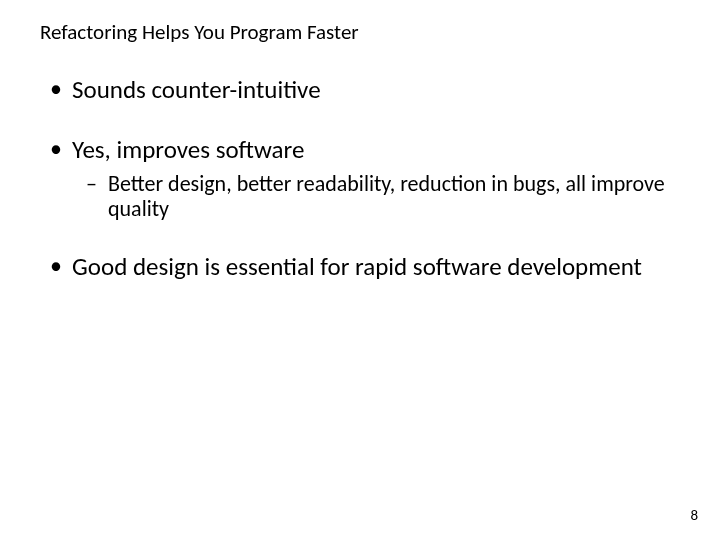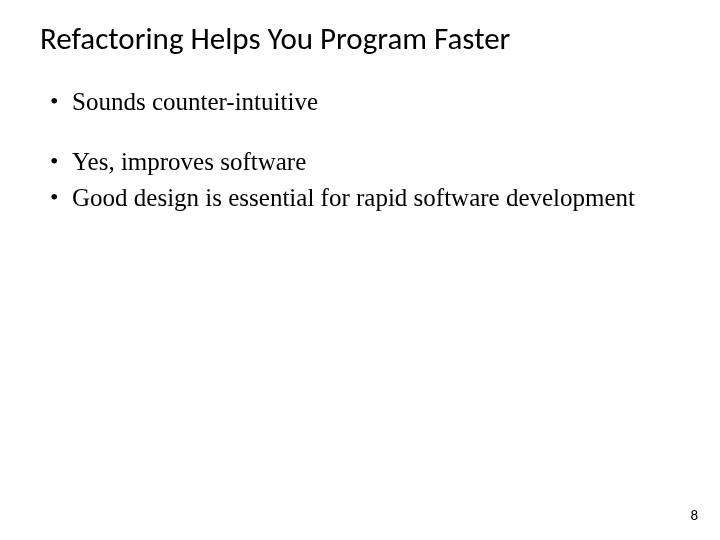--- a/index.html
+++ b/index.html
@@ -15,29 +15,28 @@
       color: #000000;
       position: relative;
       overflow: hidden;
     }
     .slide {
       padding: 20px 40px 20px 40px;
       height: 100%;
       position: relative;
     }
     .title {
-      font-size: 31px;
+      font-size: 21px;
       font-weight: 400;
       text-align: left;
       margin-bottom: 30px;
       line-height: 1.2;
     }
     .content {
       padding-left: 4px;
-      font-family: Liberation Serif, serif;
     }
     .bullet-l1 {
       font-size: 25px;
       margin-bottom: 30px;
       padding-left: 28px;
       position: relative;
       line-height: 1.2;
     }
     .bullet-l1::before {
       content: "•";
@@ -71,17 +70,18 @@
   </style>
 </head>
 <body>
 
 <div class="slide">
   <h1 class="title">Refactoring Helps You Program Faster</h1>
 
   <div class="content">
     <div class="bullet-l1">Sounds counter-intuitive</div>
     <div class="bullet-l1 tight">Yes, improves software</div>
+    <div class="bullet-l2">Better design, better readability, reduction in bugs, all improve quality</div>
     <div class="bullet-l1 tight">Good design is essential for rapid software development</div>
   </div>
 
   <div class="page-number">8</div>
 </div>
 
 </body></html>

